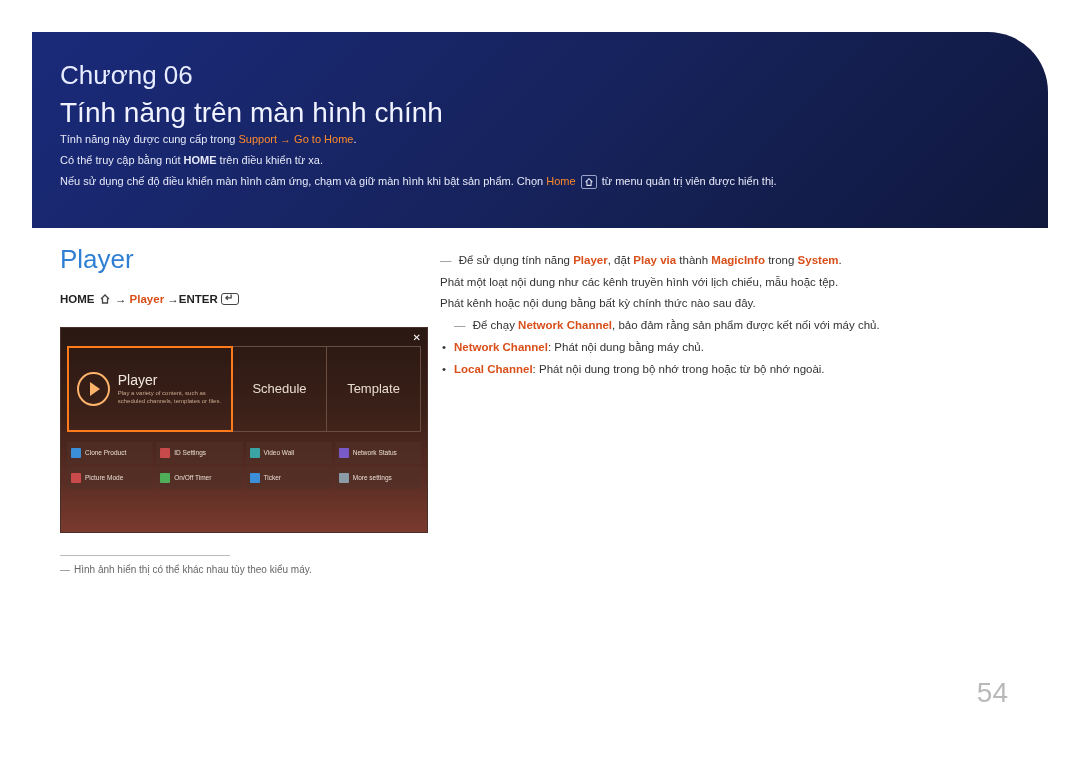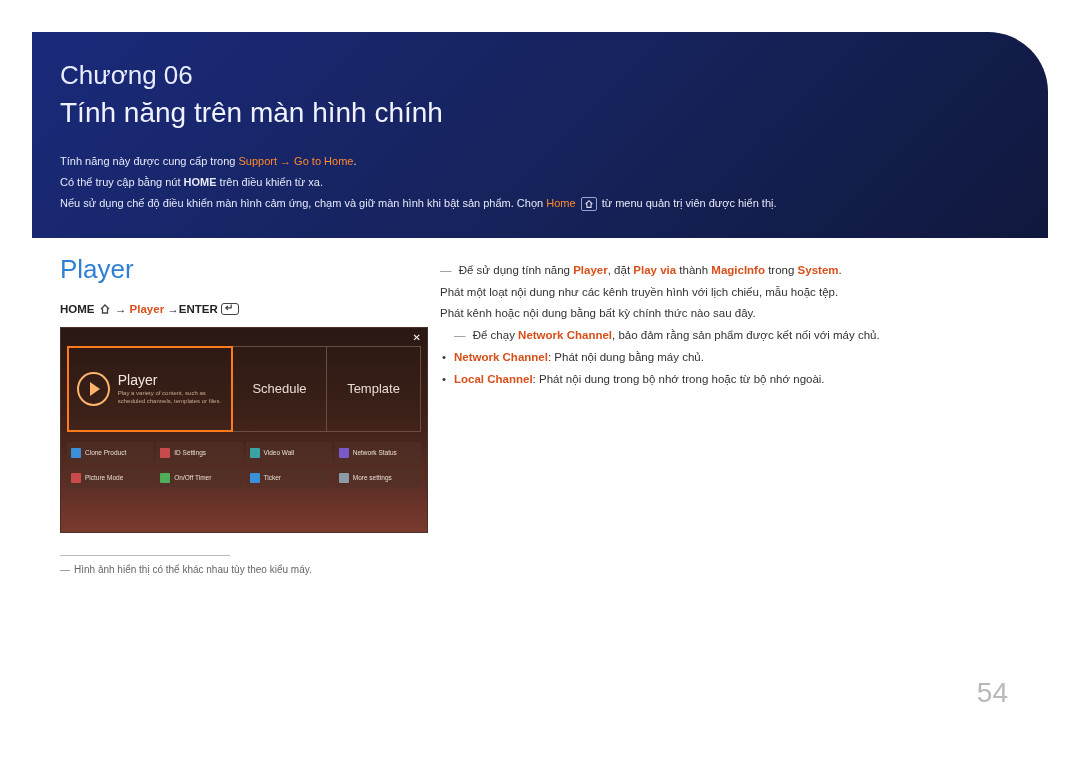--- a/index.html
+++ b/index.html
@@ -17,33 +17,32 @@
     top: 32px;
     right: 32px;
     bottom: 32px;
     background: #fff;
     border-top-right-radius: 60px;
     overflow: hidden;
   }
   .header-band {
     background: linear-gradient(135deg, #1a2a7a 0%, #16225a 55%, #10183d 100%);
     color: #fff;
-    padding: 28px 28px 24px 28px;
+    padding: 28px 28px 36px 28px;
   }
   .chapter {
     font-size: 26px;
     font-weight: 400;
     color: #e8ecff;
     margin-bottom: 6px;
   }
   .title {
     font-size: 28px;
     font-weight: 400;
     color: #f0f3ff;
-    margin-bottom: 22px;
   }
   .intro-line {
     font-size: 11px;
     line-height: 1.9;
     color: #e6e9f8;
   }
   .intro-line .hl { color: #ff8a2a; }
   .intro-line b { font-weight: 700; }
   .home-icon-box {
     display: inline-flex;
@@ -69,21 +68,21 @@
   .section-title {
     color: #2f7fd4;
     font-size: 26px;
     font-weight: 400;
     margin-bottom: 18px;
   }
   .nav-path {
     font-size: 11.5px;
     font-weight: 700;
     color: #222;
-    margin-bottom: 10px;
+    margin-bottom: 20px;
   }
   .nav-path .hl { color: #d94f1a; }
   .nav-path .icon-small {
     display: inline-block;
     vertical-align: -2px;
   }
 
   .screenshot {
     width: 368px;
     height: 206px;

